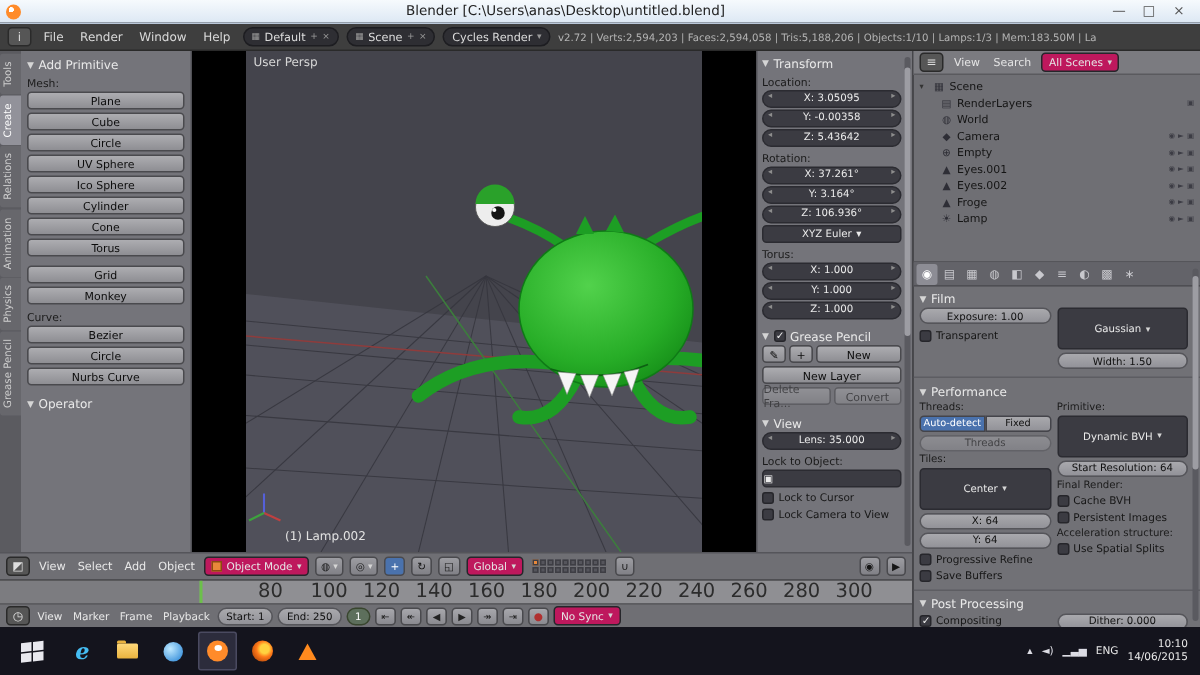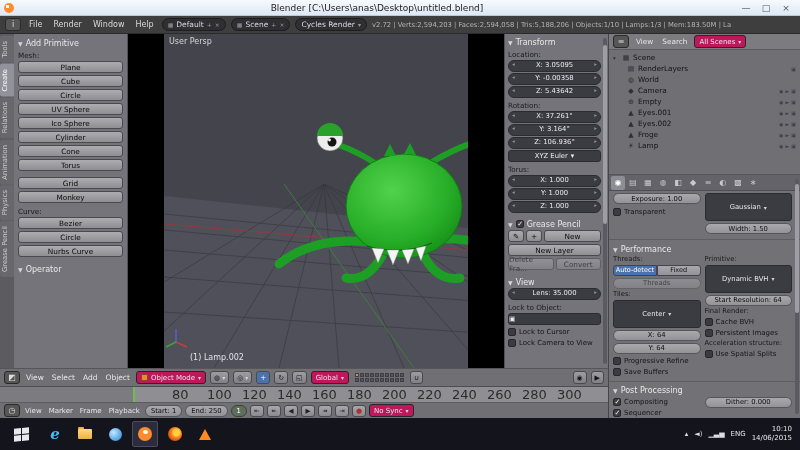--- a/index.html
+++ b/index.html
@@ -579,20 +579,24 @@
           <div class="ptab">▦</div>
           <div class="ptab">◍</div>
           <div class="ptab">◧</div>
           <div class="ptab">◆</div>
           <div class="ptab">≡</div>
           <div class="ptab">◐</div>
           <div class="ptab">▩</div>
           <div class="ptab">∗</div>
         </div>
         <div class="pbody">
+          <div class="phead">
+            <span class="tri">▼</span>
+            <span>Film</span>
+          </div>
           <div class="pcols">
             <div>
               <div class="pfield">Exposure: 1.00</div>
               <div class="cbrow">
                 <span class="cb"></span>
                 <span class="cbl">Transparent</span>
               </div>
             </div>
             <div>
               <div class="pdark">

